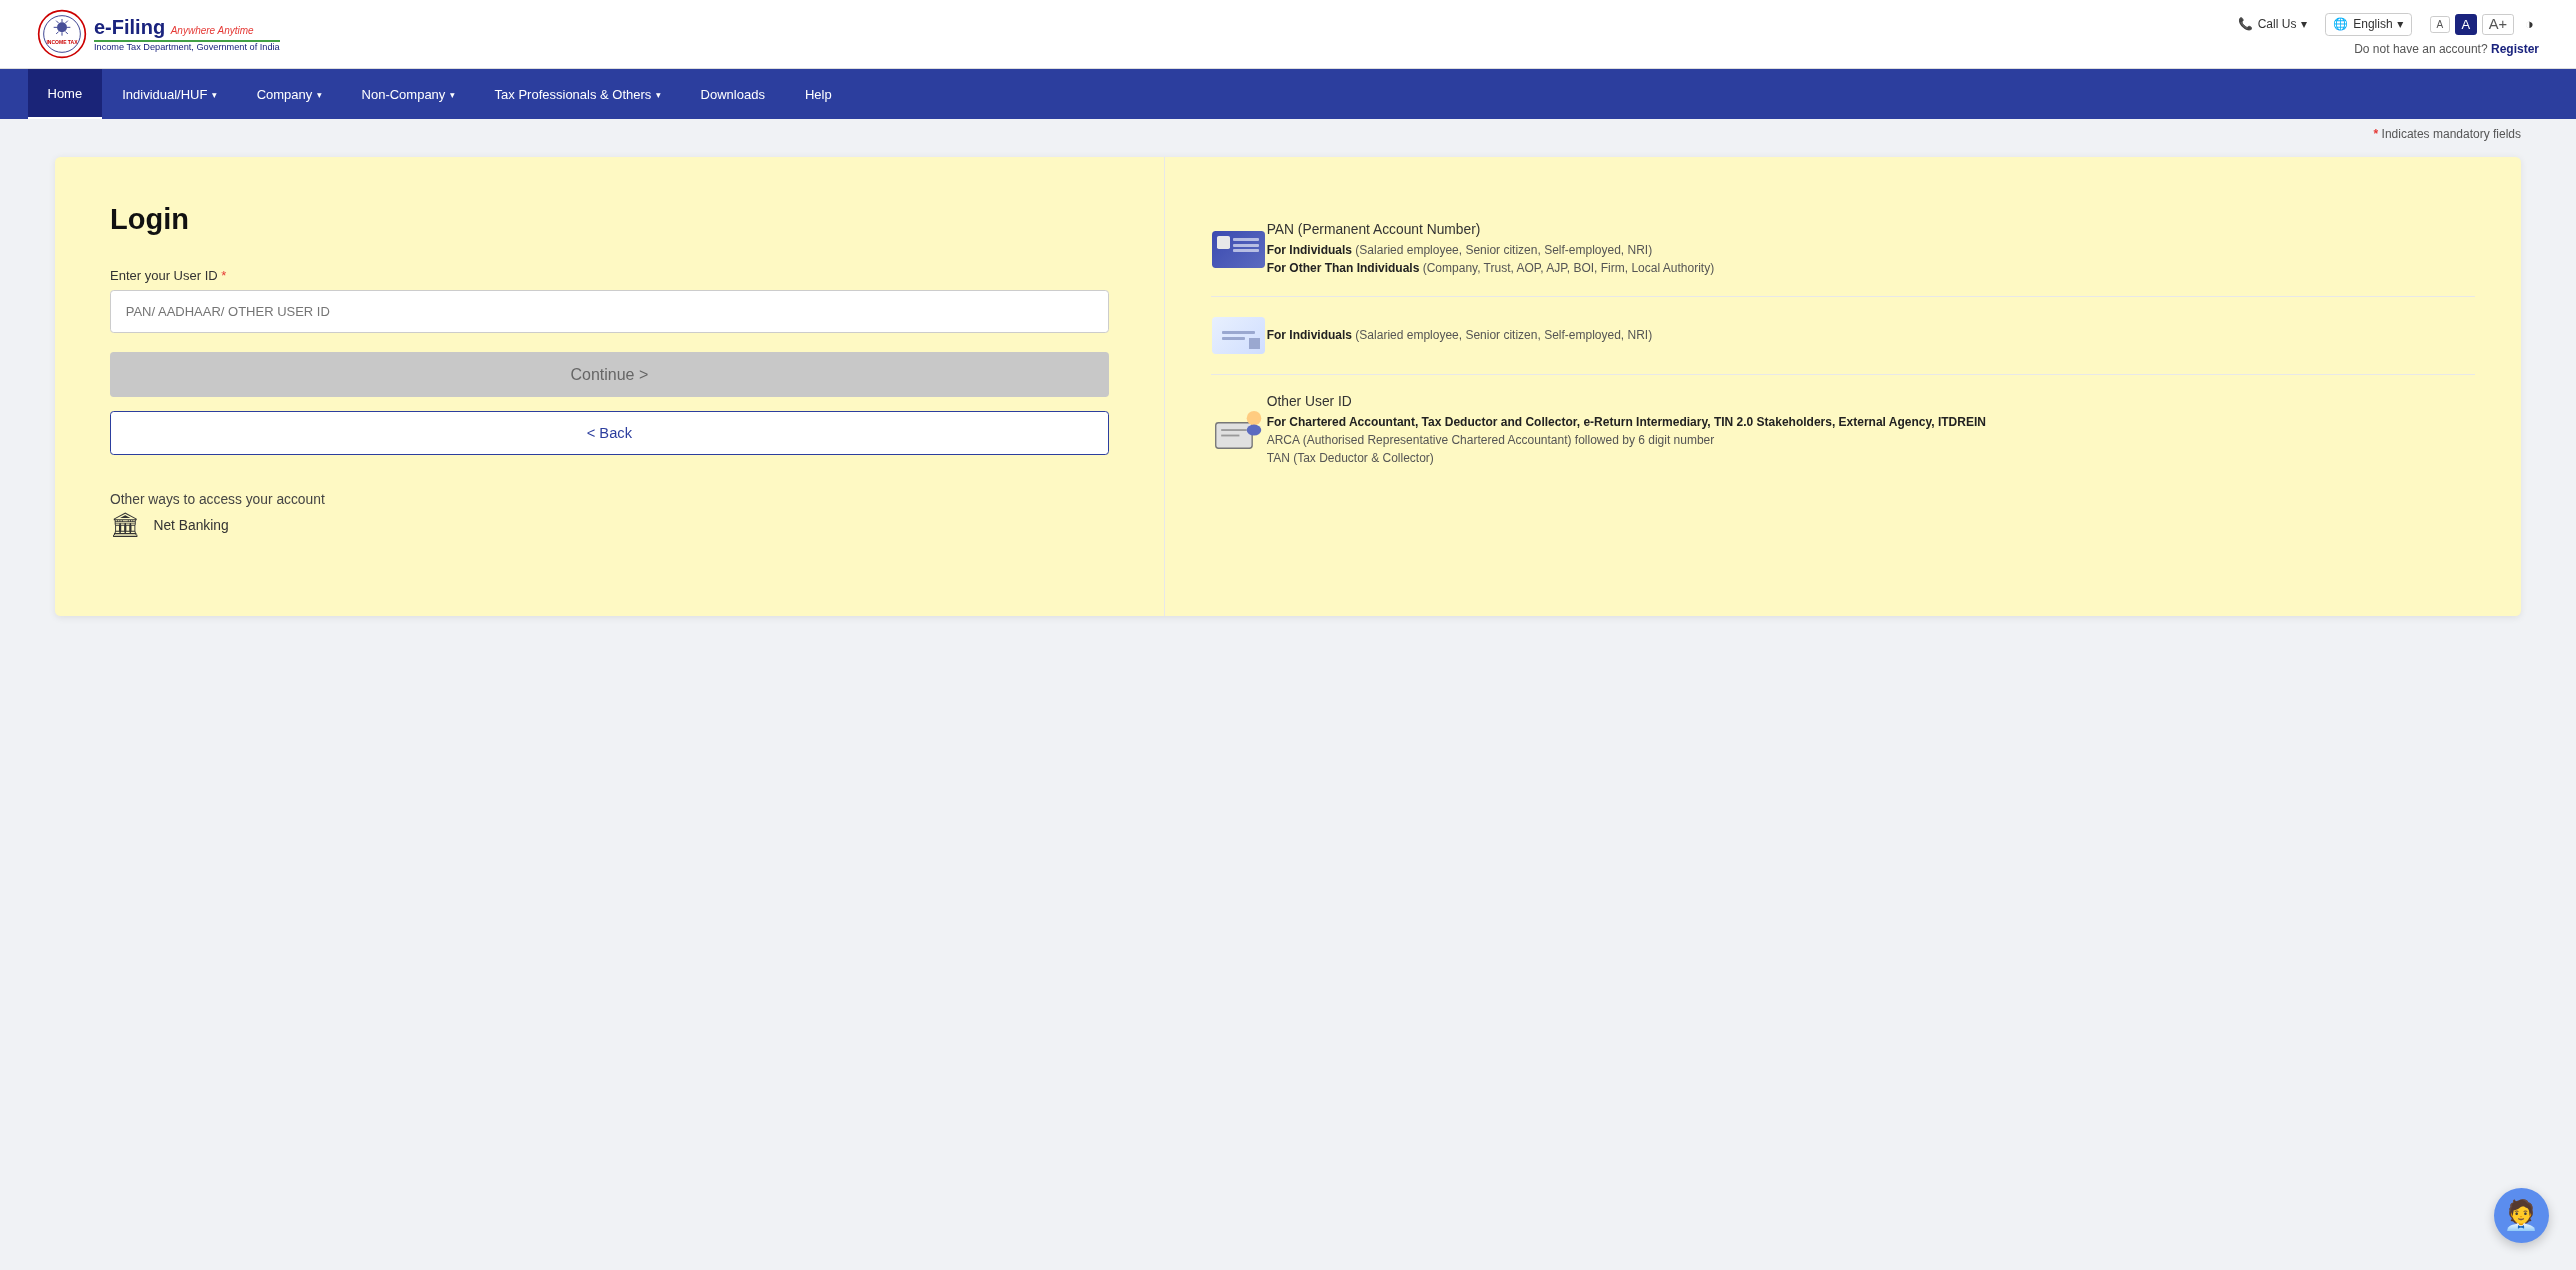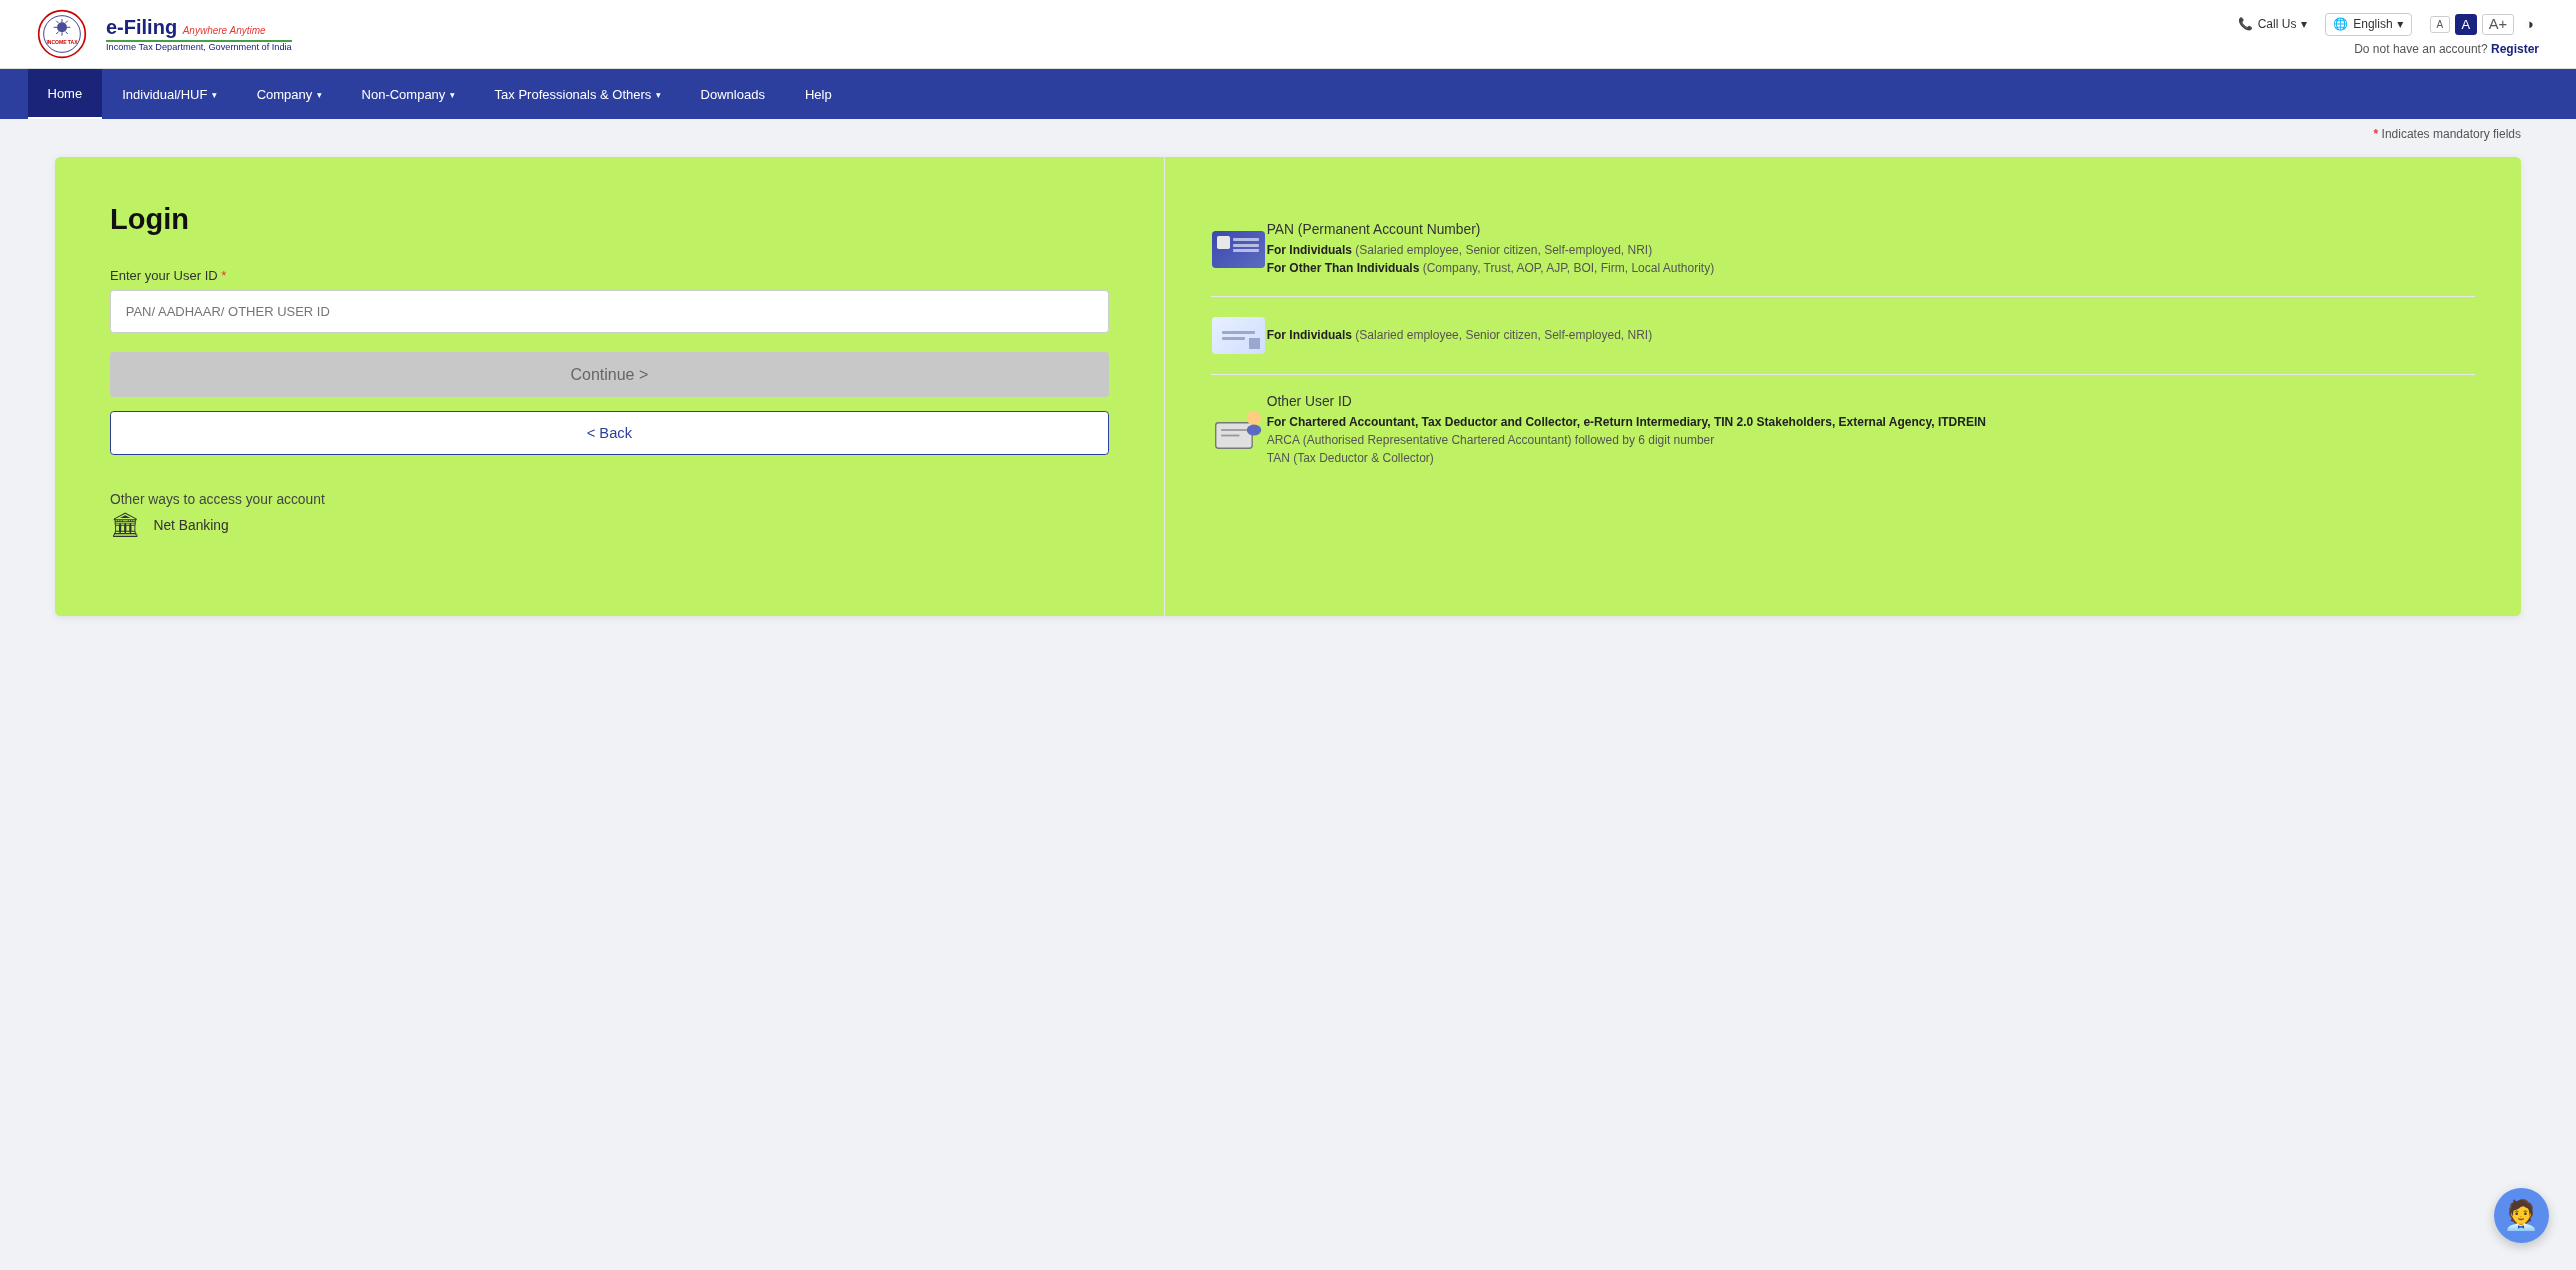--- a/index.html
+++ b/index.html
@@ -11,21 +11,21 @@
       padding: 9.2px 37px;
       display: flex;
       align-items: center;
       justify-content: space-between;
       border-bottom: 0.9px solid #ddd;
       position: relative;
     }
     .logo-area {
       display: flex;
       align-items: center;
-      gap: 19px;
+      gap: 7px;
     }
     .logo-emblem {
       width: 50px;
       height: 50px;
     }
     .logo-text {
       display: flex;
       flex-direction: column;
     }
     .logo-efiling {
@@ -147,21 +147,21 @@
       font-size: 12px;
       color: #555;
     }
     .mandatory-note .asterisk { color: #e53935; font-weight: bold; }
 
     
     .main-content {
       padding: 9.2px 55px 37px 55px;
     }
     .content-card {
-      background: #bef264;
+      background: #fef9c3;
       border-radius: 5.5px;
       box-shadow: 0 1.8px 7.3px rgba(0,0,0,0.08);
       display: flex;
       min-height: 459px;
       overflow: hidden;
     }
 
     
     .login-panel {
       width: 45%;

